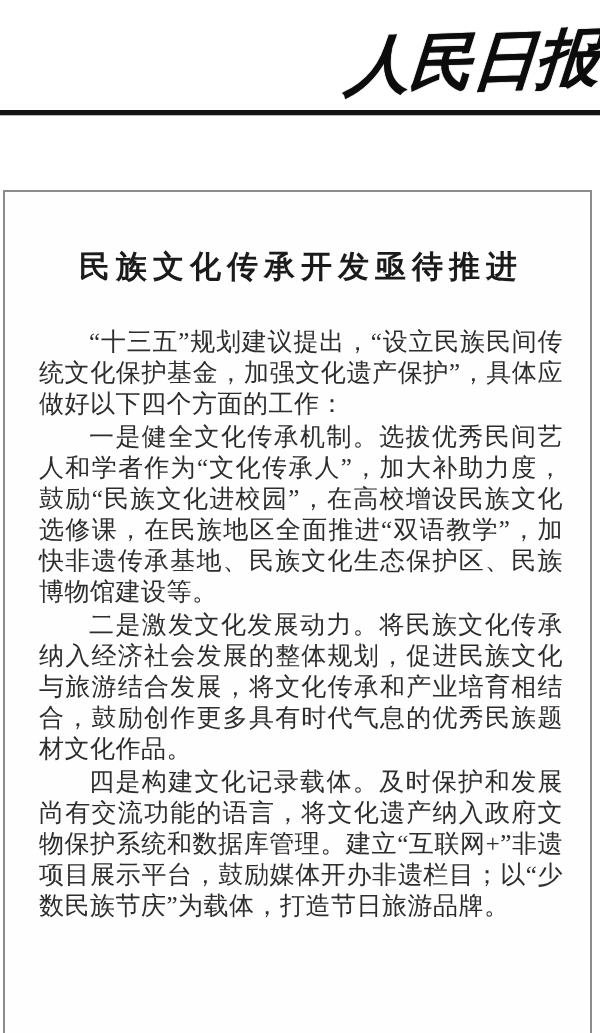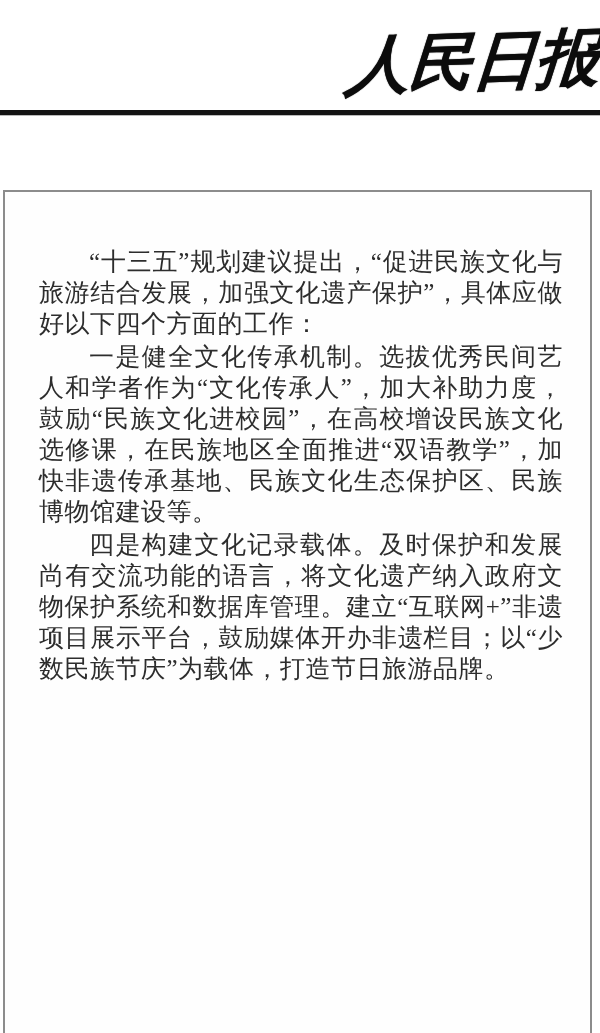--- a/index.html
+++ b/index.html
@@ -80,24 +80,26 @@
 <body>
 
 <div class="page">
 
   <div class="masthead-logo">人民日报</div>
 
   <div class="masthead-rule"></div>
 
   <div class="article-box">
 
+    <h1 class="article-title">民族文化传承开发亟待推进</h1>
 
-    <p class="body-para">“十三五”规划建议提出，“促进民族文化与旅游结合发展，加强文化遗产保护”，具体应做好以下四个方面的工作：</p>
+    <p class="body-para">“十三五”规划建议提出，“设立民族民间传统文化保护基金，加强文化遗产保护”，具体应做好以下四个方面的工作：</p>
 
     <p class="body-para">一是健全文化传承机制。选拔优秀民间艺人和学者作为“文化传承人”，加大补助力度，鼓励“民族文化进校园”，在高校增设民族文化选修课，在民族地区全面推进“双语教学”，加快非遗传承基地、民族文化生态保护区、民族博物馆建设等。</p>
 
+    <p class="body-para">二是激发文化发展动力。将民族文化传承纳入经济社会发展的整体规划，促进民族文化与旅游结合发展，将文化传承和产业培育相结合，鼓励创作更多具有时代气息的优秀民族题材文化作品。</p>
 
 
     <p class="body-para">四是构建文化记录载体。及时保护和发展尚有交流功能的语言，将文化遗产纳入政府文物保护系统和数据库管理。建立“互联网+”非遗项目展示平台，鼓励媒体开办非遗栏目；以“少数民族节庆”为载体，打造节日旅游品牌。</p>
 
   </div>
 
 </div>
 
 </body></html>

